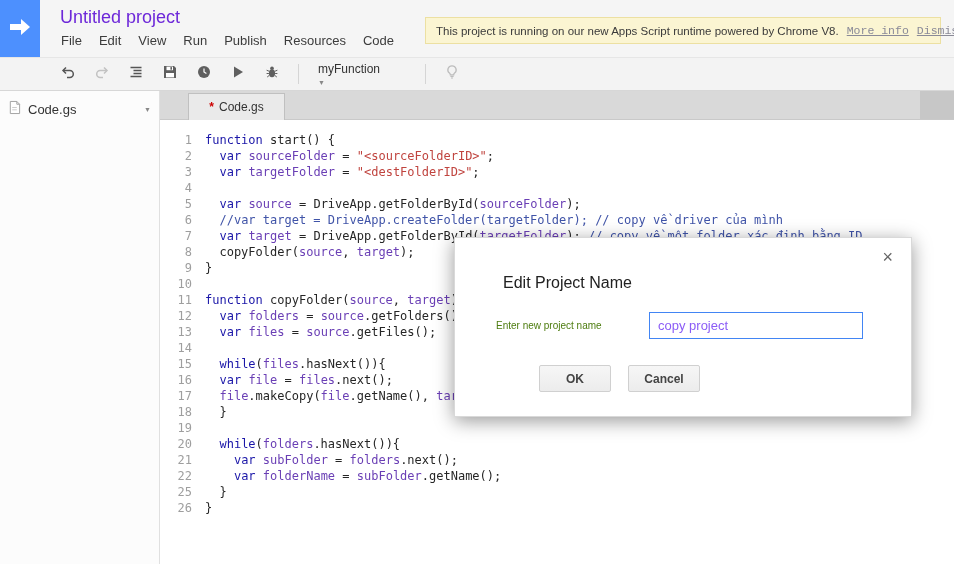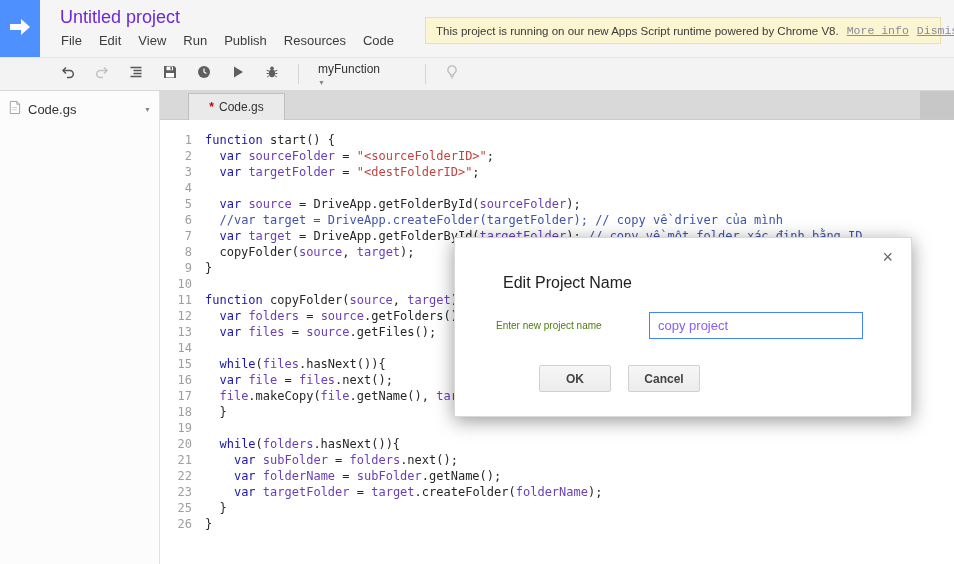--- a/index.html
+++ b/index.html
@@ -288,24 +288,20 @@
       </div>
       <div class="code-line">
         <span class="ln">21</span>
         <span class="lt"><span class="tok-pl">    </span><span class="tok-kw">var</span><span class="tok-pl"> </span><span class="tok-v">subFolder</span><span class="tok-pl"> = </span><span class="tok-v">folders</span><span class="tok-pl">.next();</span></span>
       </div>
       <div class="code-line">
         <span class="ln">22</span>
         <span class="lt"><span class="tok-pl">    </span><span class="tok-kw">var</span><span class="tok-pl"> </span><span class="tok-v">folderName</span><span class="tok-pl"> = </span><span class="tok-v">subFolder</span><span class="tok-pl">.getName();</span></span>
       </div>
       <div class="code-line">
-        <span class="ln">23</span>
-        <span class="lt"><span class="tok-pl">    </span><span class="tok-kw">var</span><span class="tok-pl"> </span><span class="tok-v">targetFolder</span><span class="tok-pl"> = </span><span class="tok-v">target</span><span class="tok-pl">.createFolder(</span><span class="tok-v">folderName</span><span class="tok-pl">);</span></span>
-      </div>
-      <div class="code-line">
         <span class="ln">25</span>
         <span class="lt"><span class="tok-pl">  }</span></span>
       </div>
       <div class="code-line">
         <span class="ln">26</span>
         <span class="lt"><span class="tok-pl">}</span></span>
       </div>
     </div>
 </div>
 

